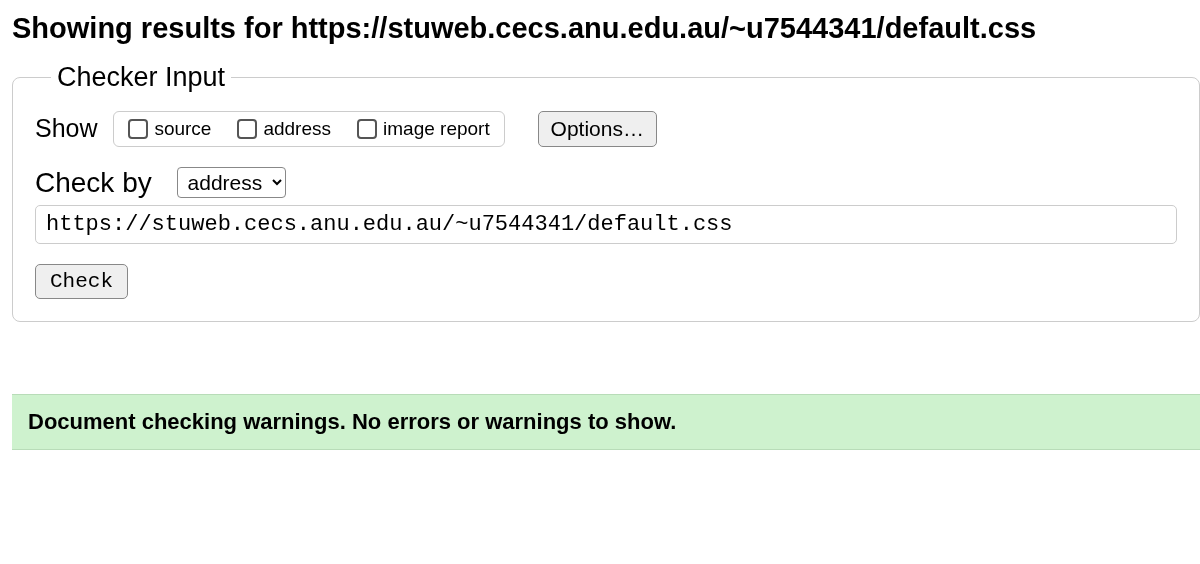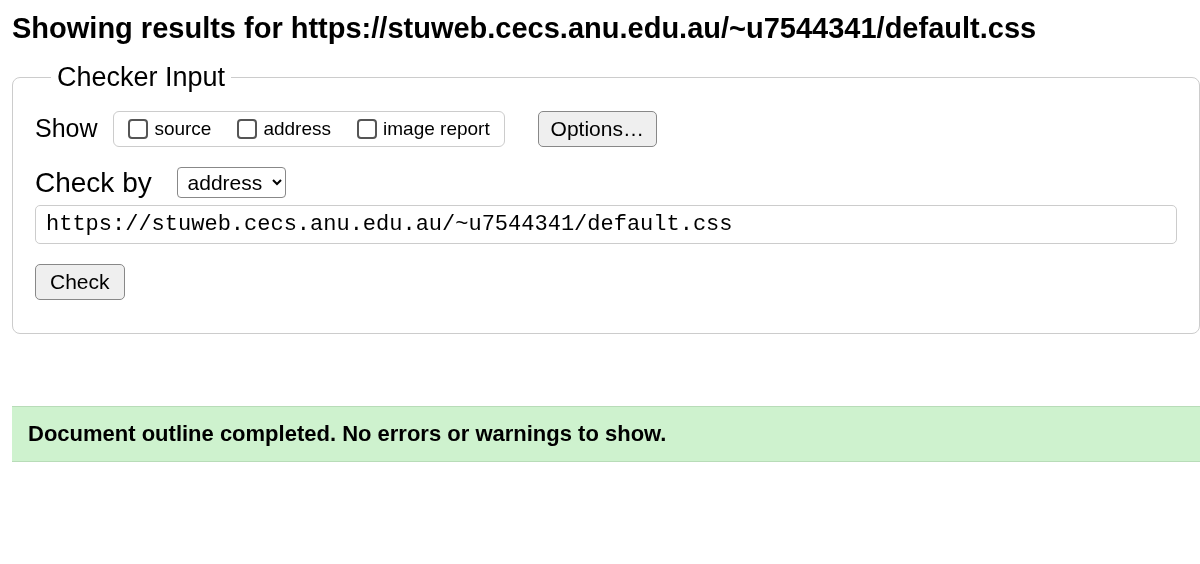--- a/index.html
+++ b/index.html
@@ -27,21 +27,22 @@
     }
     legend {
       font-size: 27px;
       padding: 0 6px;
       margin-left: 16px;
     }
     .row {
       margin-bottom: 20px;
     }
     .row:last-child {
-      margin-bottom: 11px;
+      margin-bottom: 0;
+      font-family: Liberation Mono, monospace;
     }
     .show-label {
       font-size: 25px;
       margin-right: 10px;
       vertical-align: middle;
     }
     .show-group {
       display: inline-flex;
       align-items: center;
       border: 1px solid #ccc;
@@ -159,13 +160,13 @@
       <option>address</option>
     </select>
     <input type="text" class="url-input" value="https://stuweb.cecs.anu.edu.au/~u7544341/default.css" style="">
   </div>
 
   <div class="row">
     <button class="check-btn">Check</button>
   </div>
 </fieldset>
 
-<div class="success">Document outline completed. No errors or warnings to show.</div>
+<div class="success">Document checking warnings. No errors or warnings to show.</div>
 
 </body></html>

